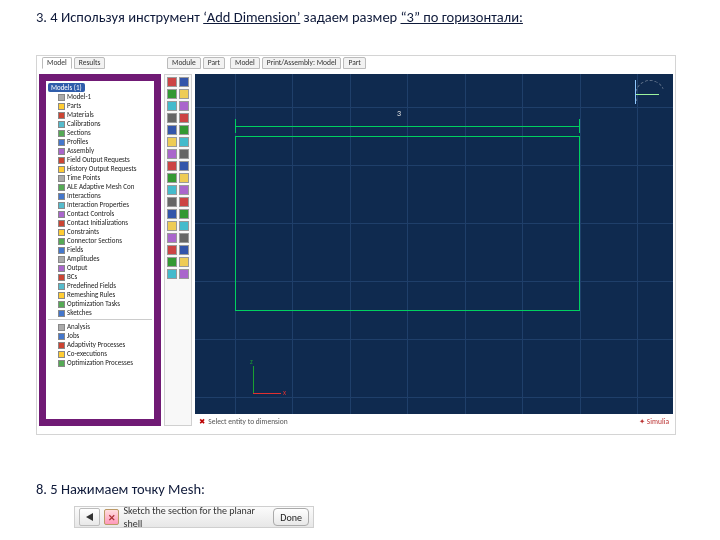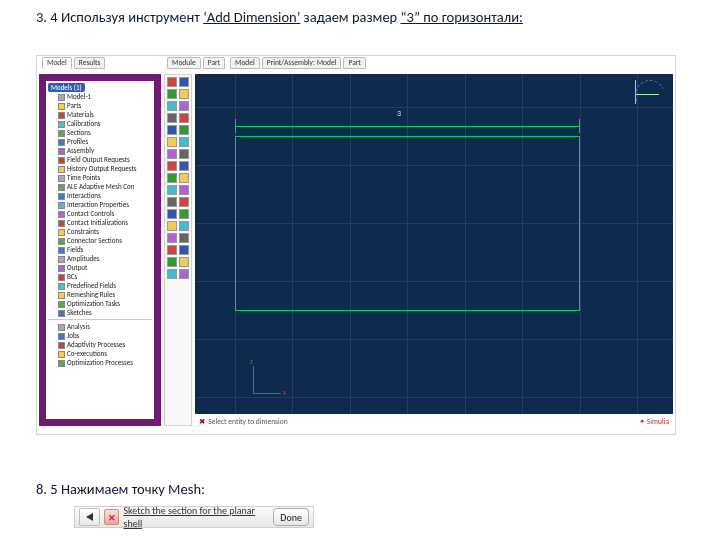--- a/index.html
+++ b/index.html
@@ -198,21 +198,21 @@
   }
   .donebar .donebtn {
     height: 16px;
     padding: 0 6px;
     border: 1px solid #aaa;
     background: linear-gradient(#fff,#e8e8e8);
     display:flex; align-items:center; justify-content:center;
     border-radius: 4px;
     font-size: 10px;
   }
-  .donebar .prompt { color:#333;text-decoration:underline; }
+  .donebar .prompt { color:#333; }
 
   .arrow-left {
     width: 0; height: 0;
     border-top: 4px solid transparent;
     border-bottom: 4px solid transparent;
     border-right: 7px solid #333;
   }
 </style>
 </head>
 <body>

